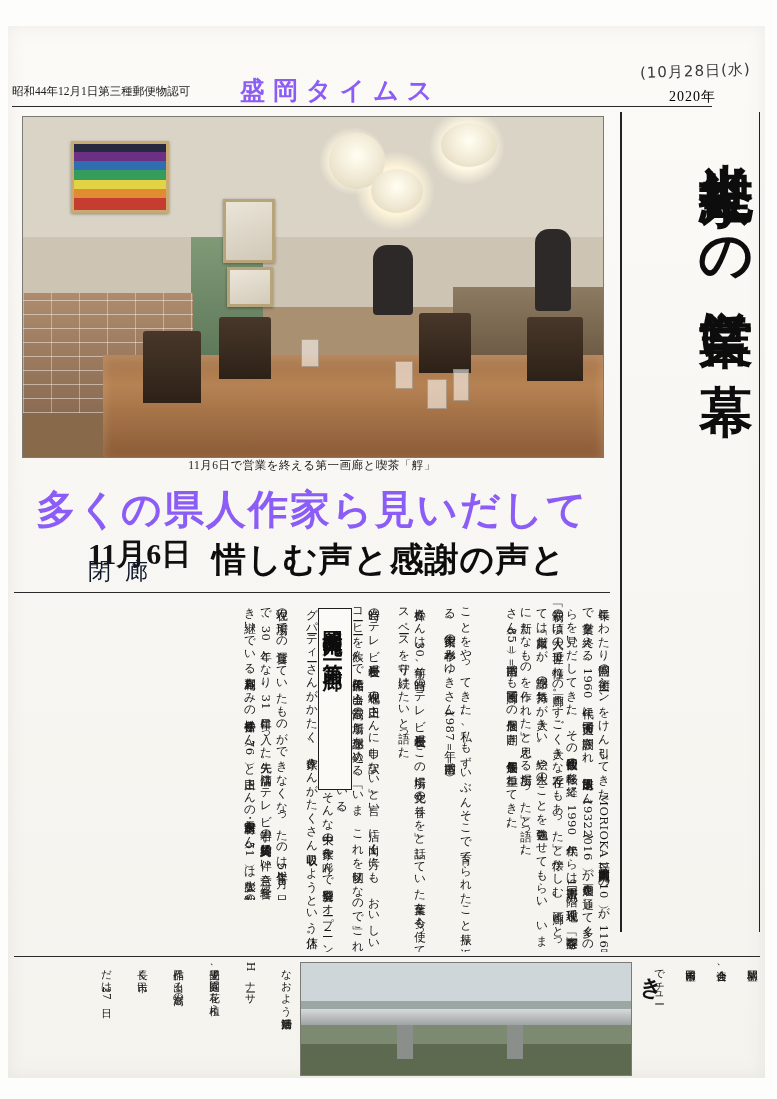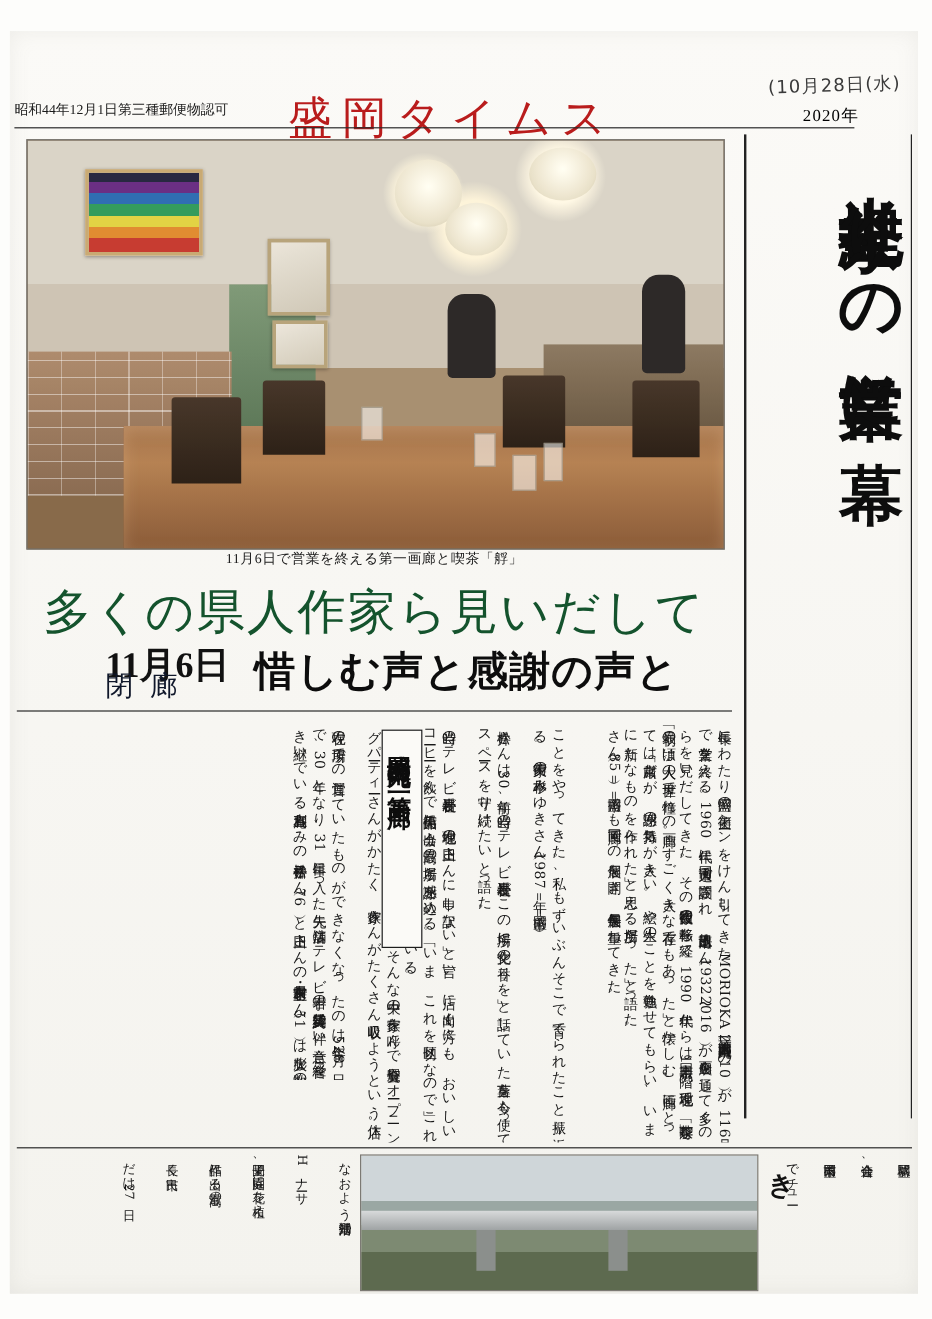--- a/index.html
+++ b/index.html
@@ -49,24 +49,24 @@
     left: 0px; top: 6px;
     font-size: 11.5px;
     color: #1b1b1b;
     font-family: "Liberation Serif", serif;
     white-space: nowrap;
     letter-spacing: 0px;
   }
   #paper-title {
     position: absolute;
     left: 228px; top: -4px;
-    font-size: 37px;
-    font-weight: normal;
+    font-size: 25px;
+    font-weight: bold;
     letter-spacing: 8px;
-    color: #b91c1c;
+    color: #8b5cf6;
     font-family: "DejaVu Serif", serif;
     white-space: nowrap;
   }
   #issue-date {
     position: absolute;
     left: 657px; top: 10px;
     font-size: 14px;
     color: #000000;
     letter-spacing: 1px;
     white-space: nowrap;
@@ -196,23 +196,23 @@
     font-size: 11.5px;
     color: #1b1b1b;
     letter-spacing: 0.5px;
   }
   
   #headline-1 {
     position: absolute;
     left: 36px; top: 482px;
     width: 566px;
     font-size: 40px;
-    font-weight: normal;
+    font-weight: bold;
     letter-spacing: 2px;
-    color: #14532d;
+    color: #8b5cf6;
     font-family: "DejaVu Serif", serif;
     white-space: nowrap;
   }
   #kanren-date {
     position: absolute;
     left: 88px; top: 534px;
     font-size: 30px;
     font-weight: bold;
     letter-spacing: 0px;
     color: #111;

